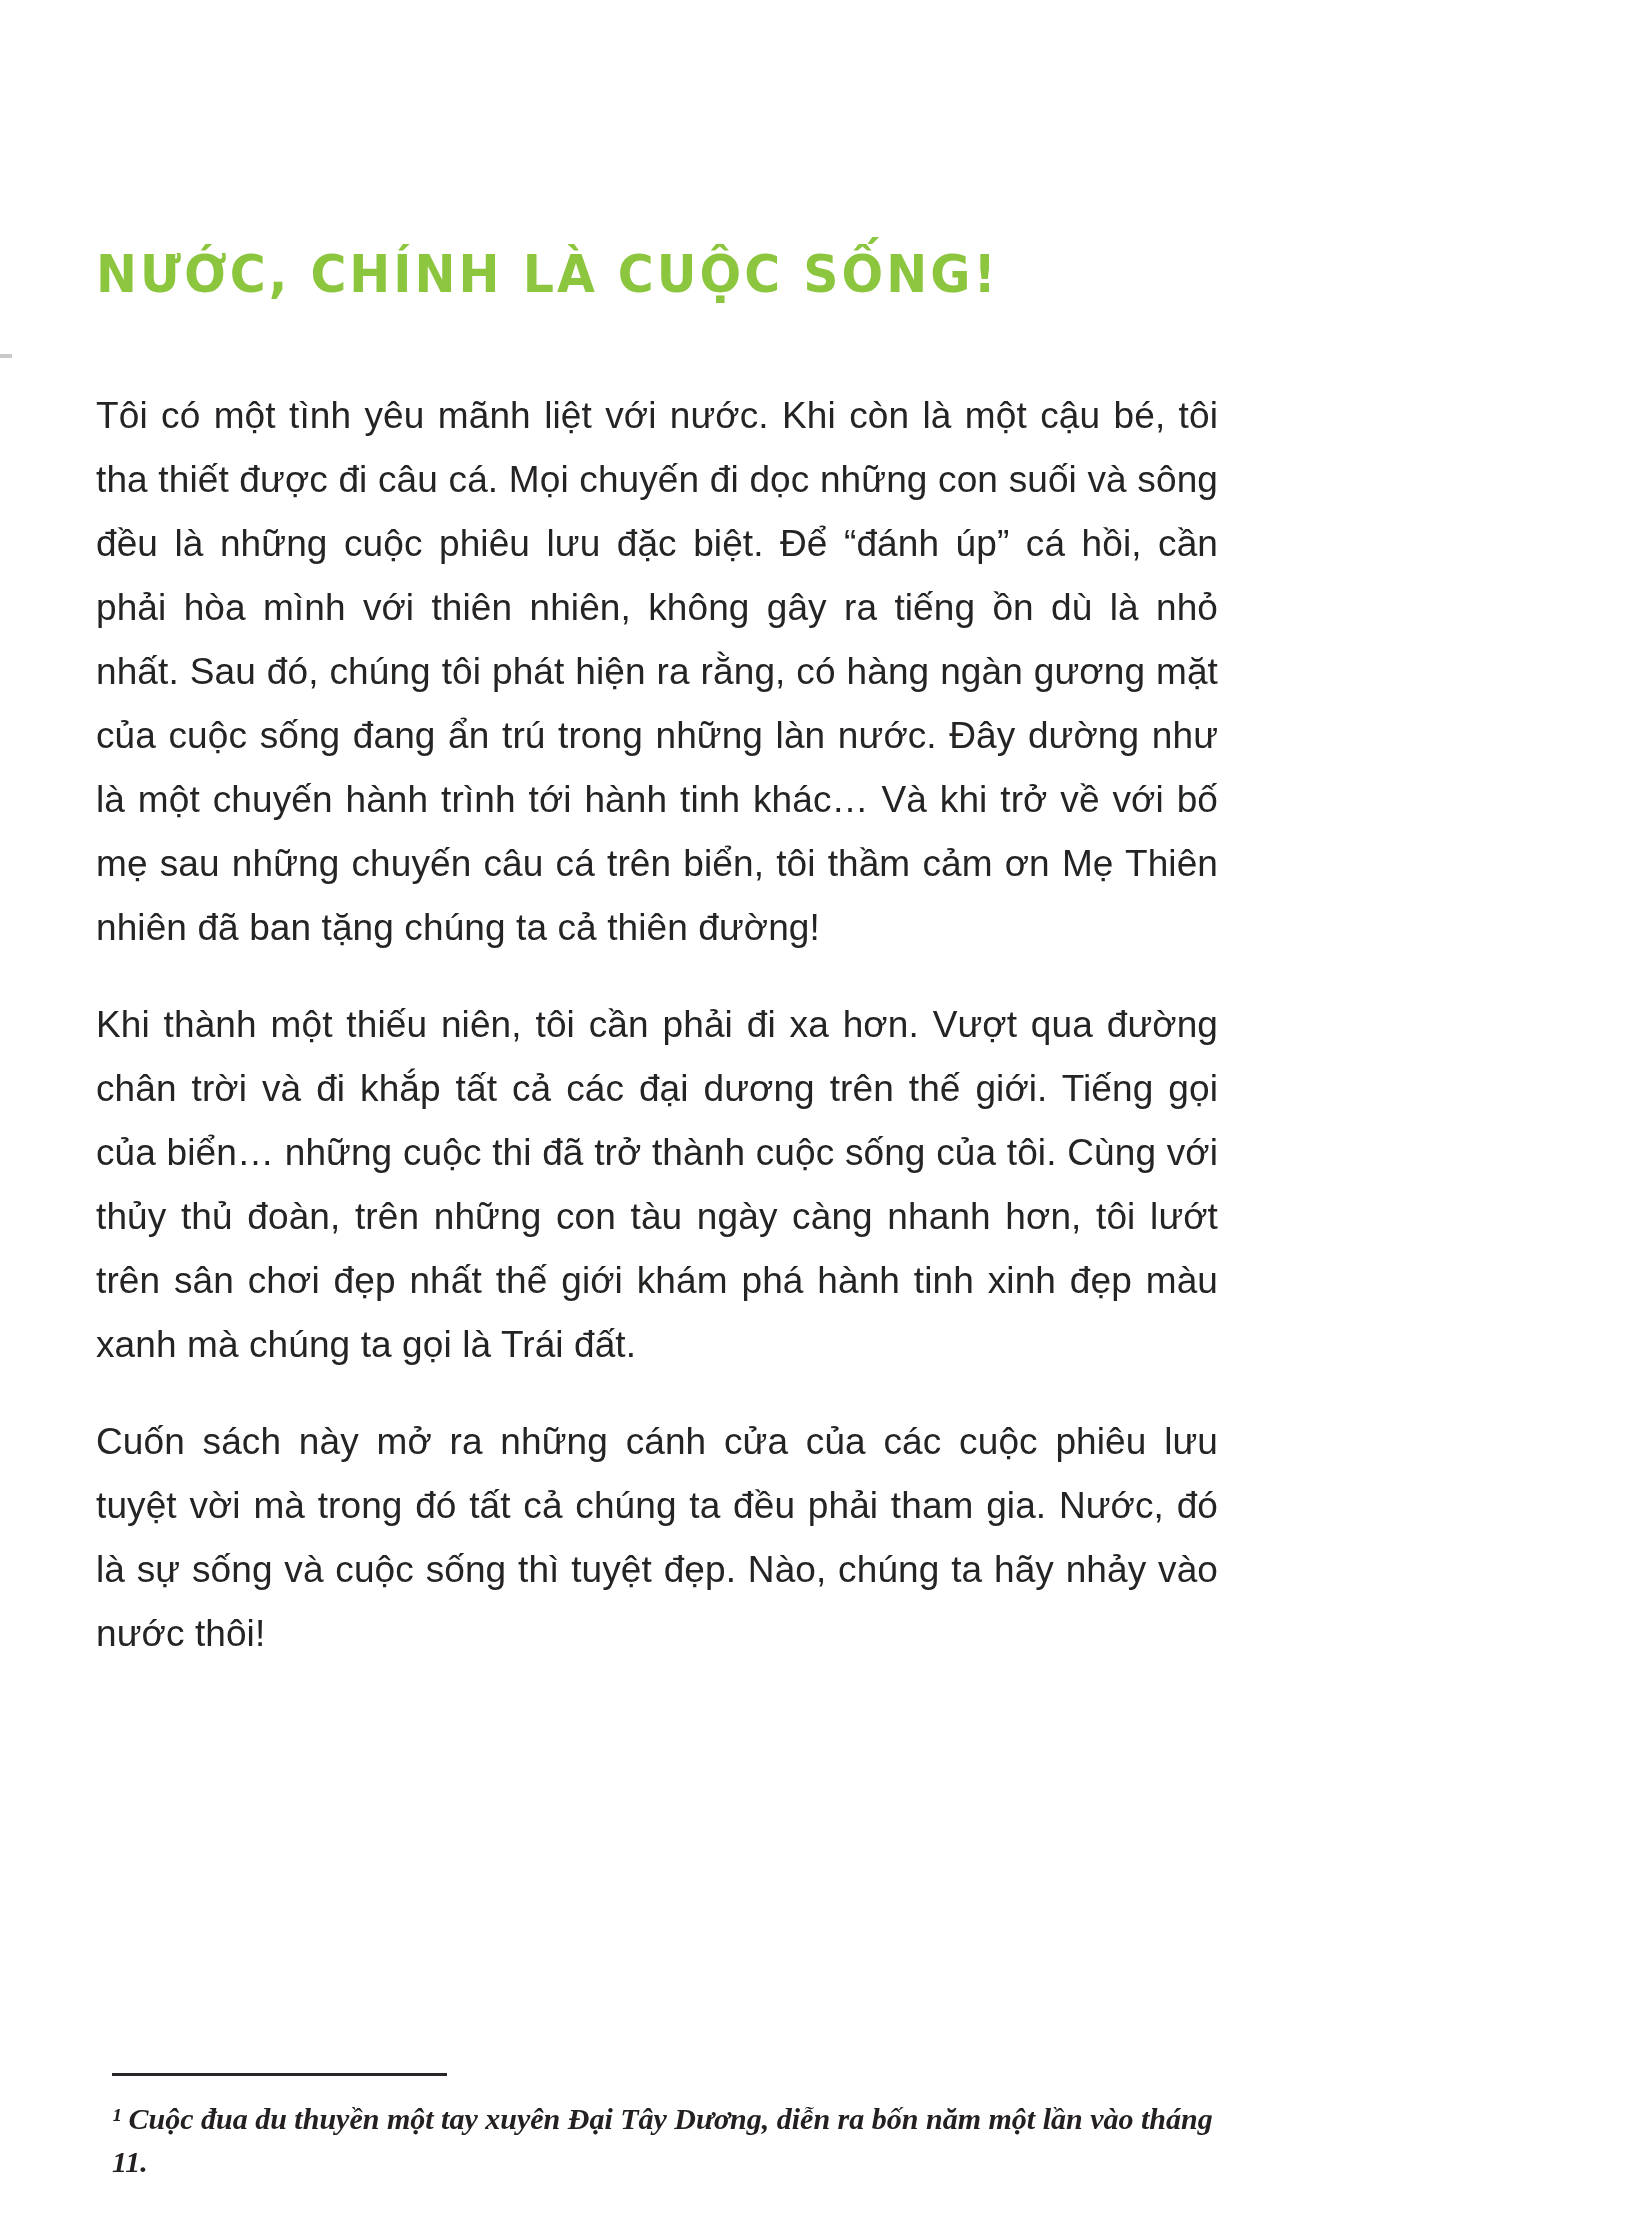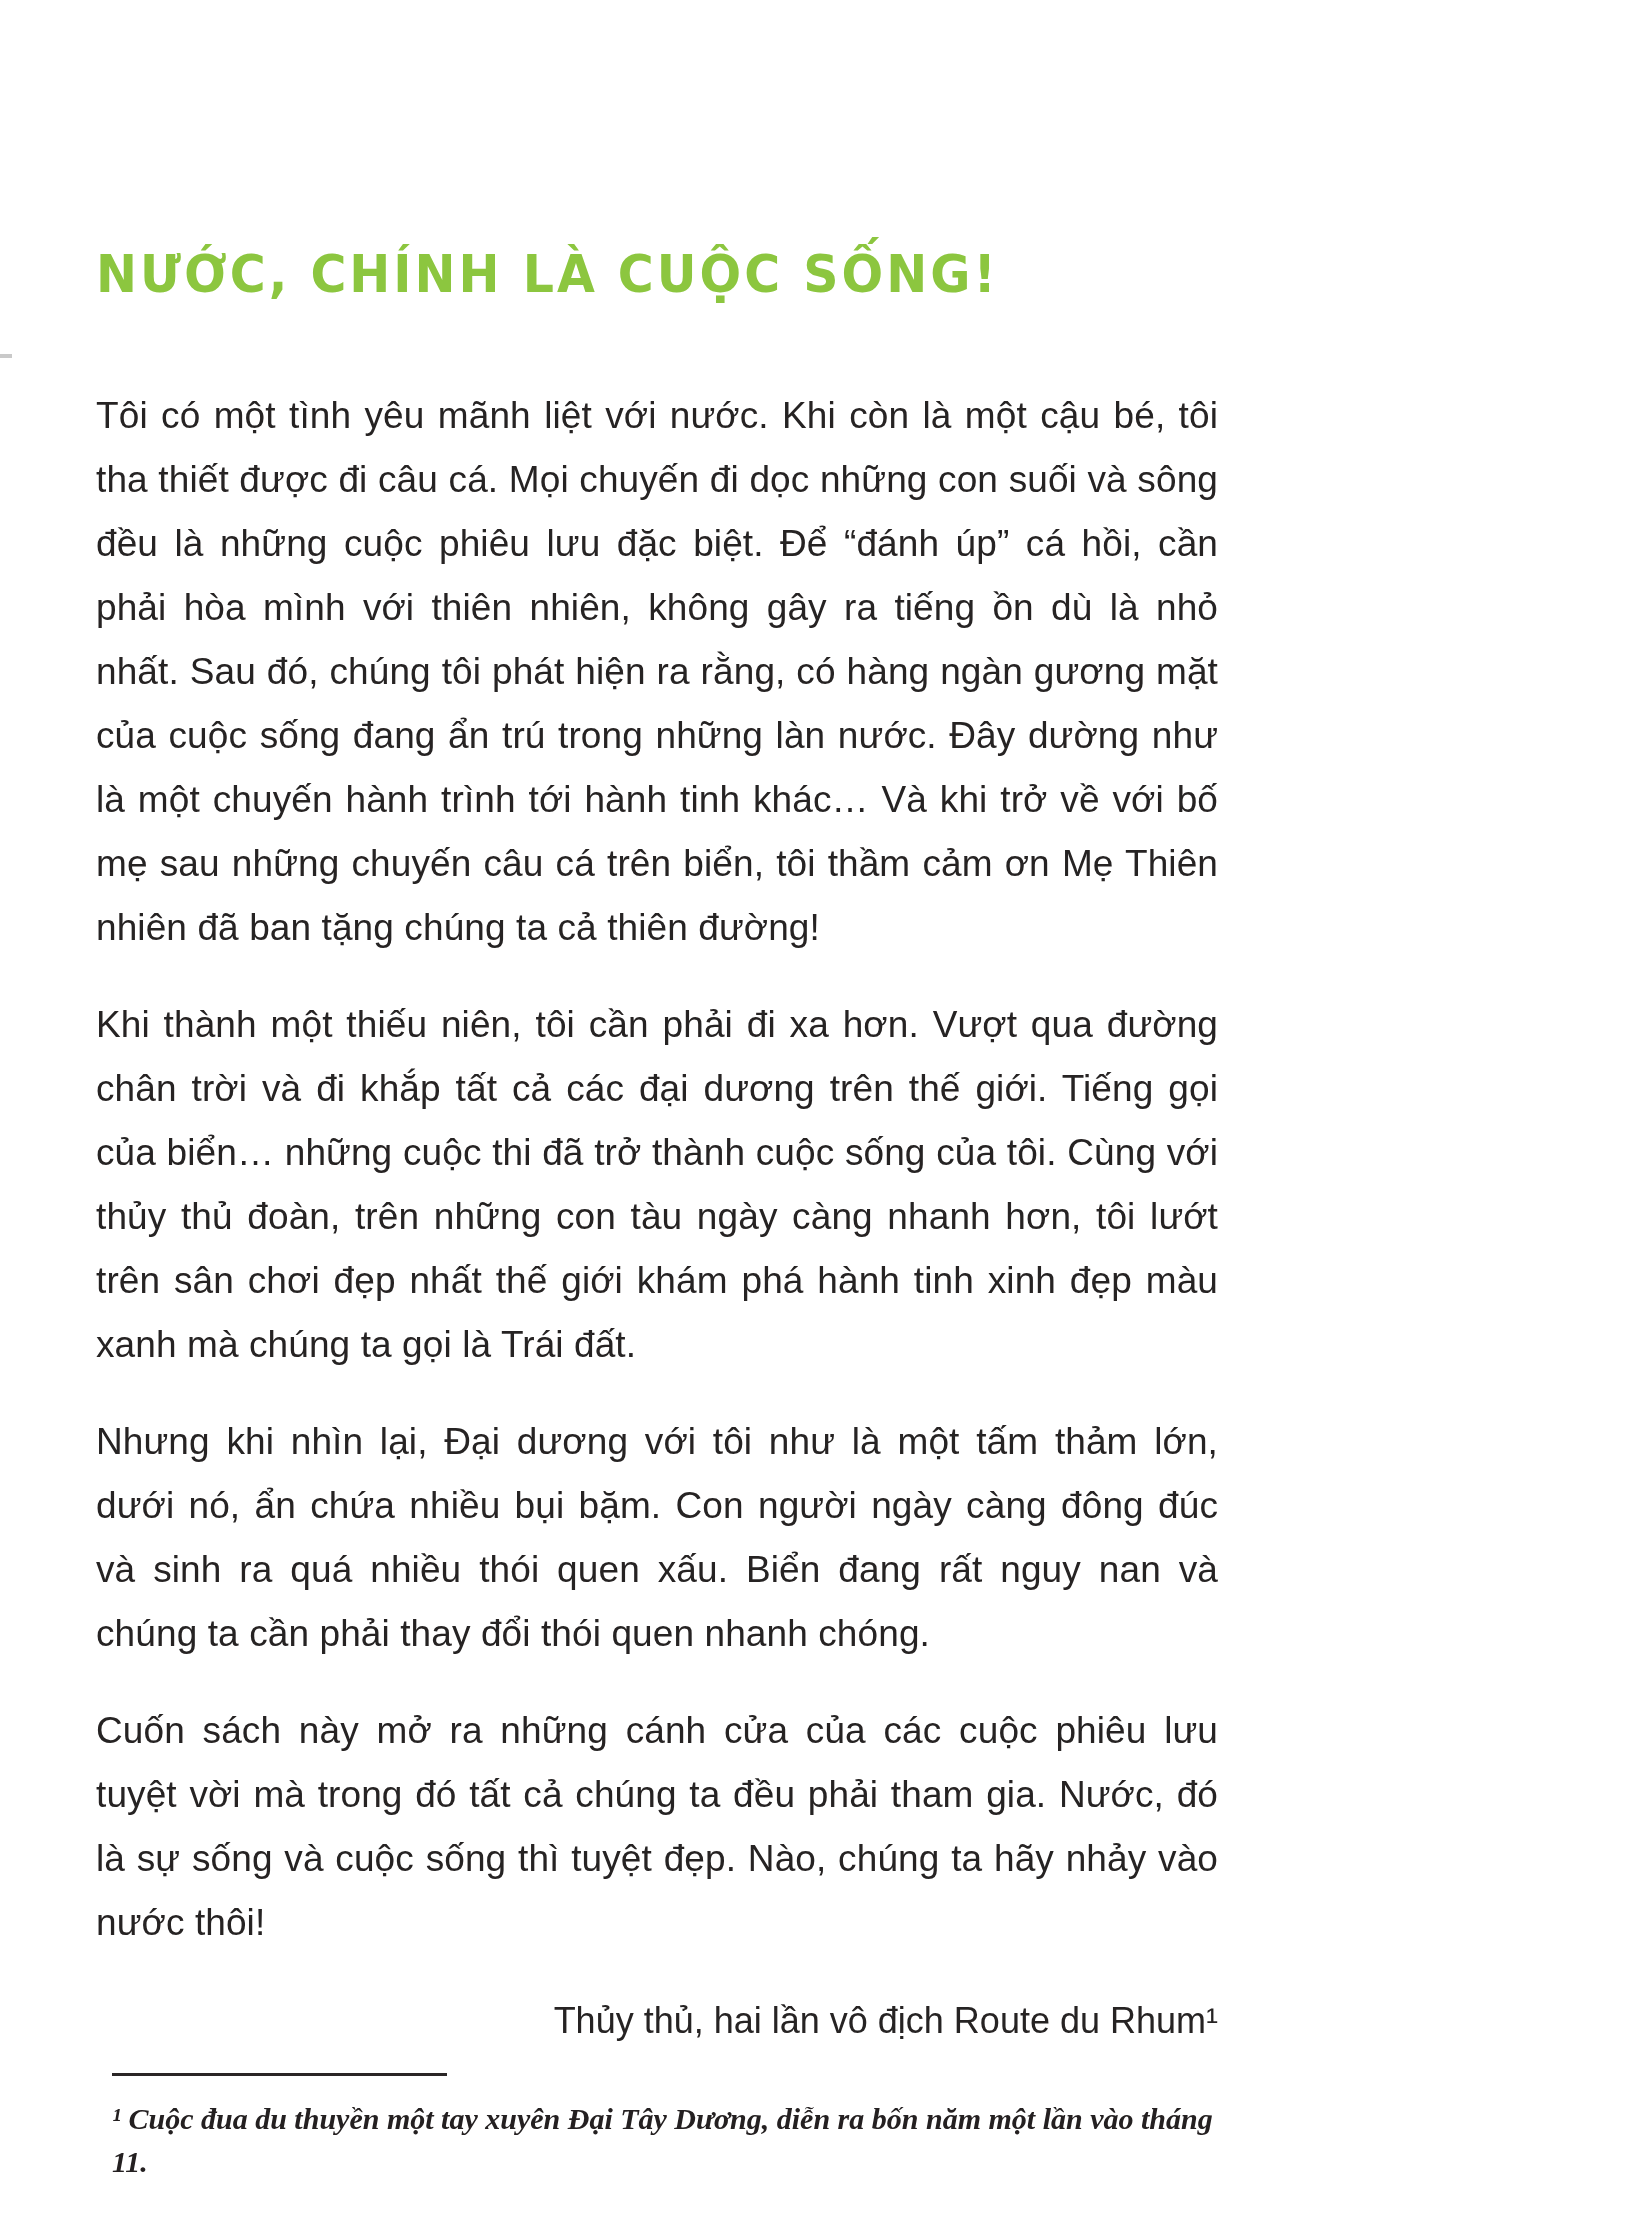--- a/index.html
+++ b/index.html
@@ -88,26 +88,24 @@
 
 <div class="page">
 
   <div class="edge-mark"></div>
 
   <h1 class="title">NƯỚC, CHÍNH LÀ CUỘC SỐNG!</h1>
 
   <div class="body-text">
     <p class="para">Tôi có một tình yêu mãnh liệt với nước. Khi còn là một cậu bé, tôi tha thiết được đi câu cá. Mọi chuyến đi dọc những con suối và sông đều là những cuộc phiêu lưu đặc biệt. Để “đánh úp” cá hồi, cần phải hòa mình với thiên nhiên, không gây ra tiếng ồn dù là nhỏ nhất. Sau đó, chúng tôi phát hiện ra rằng, có hàng ngàn gương mặt của cuộc sống đang ẩn trú trong những làn nước. Đây dường như là một chuyến hành trình tới hành tinh khác… Và khi trở về với bố mẹ sau những chuyến câu cá trên biển, tôi thầm cảm ơn Mẹ Thiên nhiên đã ban tặng chúng ta cả thiên đường!</p>
     <p class="para">Khi thành một thiếu niên, tôi cần phải đi xa hơn. Vượt qua đường chân trời và đi khắp tất cả các đại dương trên thế giới. Tiếng gọi của biển… những cuộc thi đã trở thành cuộc sống của tôi. Cùng với thủy thủ đoàn, trên những con tàu ngày càng nhanh hơn, tôi lướt trên sân chơi đẹp nhất thế giới khám phá hành tinh xinh đẹp màu xanh mà chúng ta gọi là Trái đất.</p>
-    <p class="para">Nhưng khi nhìn lại, Đại dương với tôi như là một tấm thảm lớn, dưới nó, ẩn chứa nhiều bụi bặm. Con người ngày càng đông đúc và sinh ra quá nhiều thói quen xấu. Biển đang rất nguy nan và chúng ta cần phải thay đổi thói quen nhanh chóng.</p>
     <p class="para">Cuốn sách này mở ra những cánh cửa của các cuộc phiêu lưu tuyệt vời mà trong đó tất cả chúng ta đều phải tham gia. Nước, đó là sự sống và cuộc sống thì tuyệt đẹp. Nào, chúng ta hãy nhảy vào nước thôi!</p>
   </div>
 
 
-  <div class="byline">Thủy thủ, hai lần vô địch Route du Rhum¹</div>
 
   <div class="footnote-block">
     <div class="rule"></div>
     <p class="footnote-text">¹ Cuộc đua du thuyền một tay xuyên Đại Tây Dương, diễn ra bốn năm một lần vào tháng 11.</p>
   </div>
 
 </div>
 
 
 </body></html>

